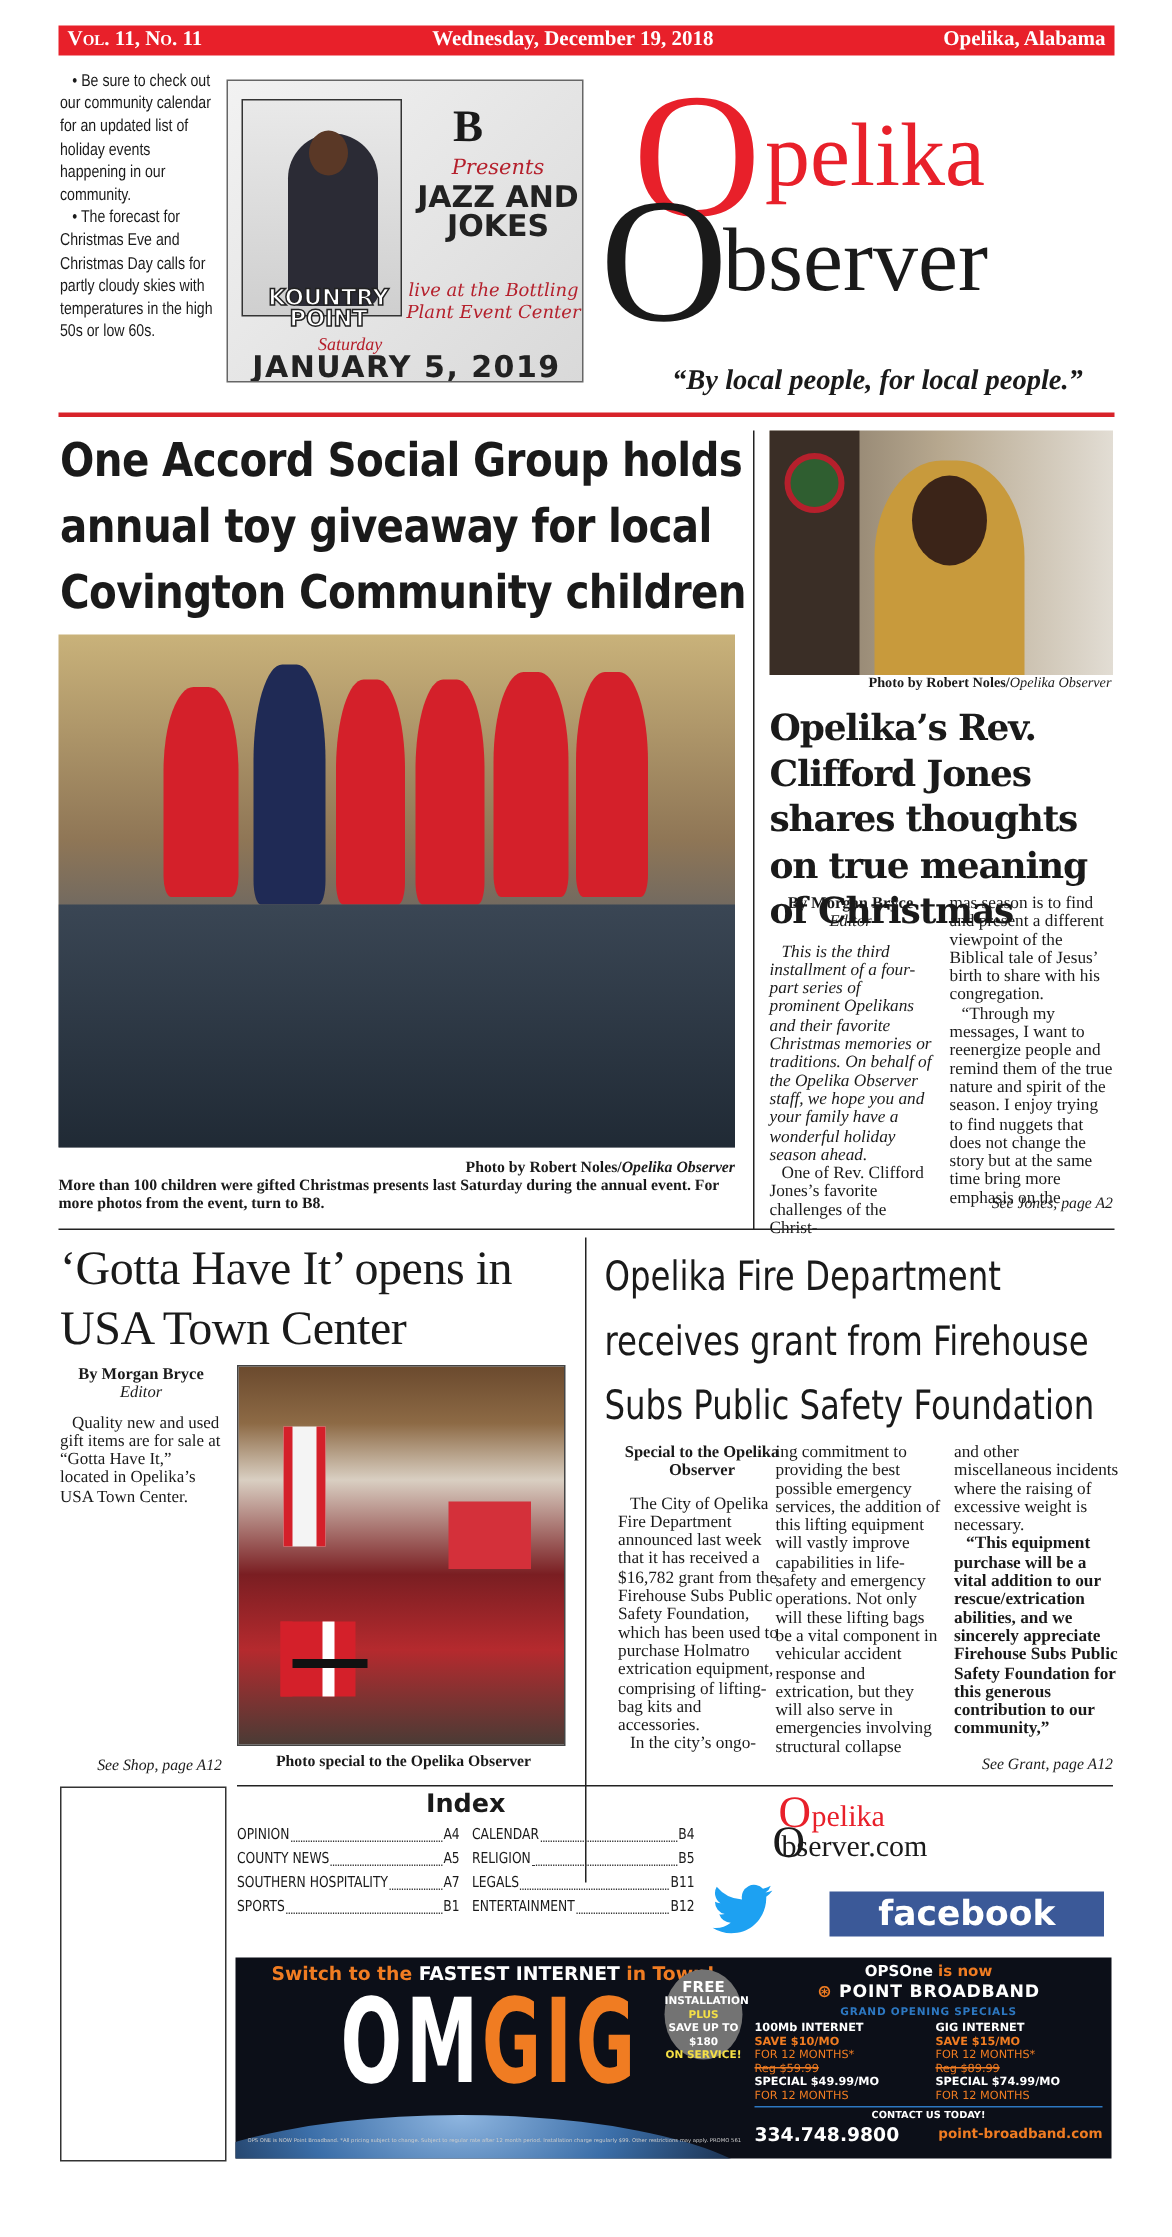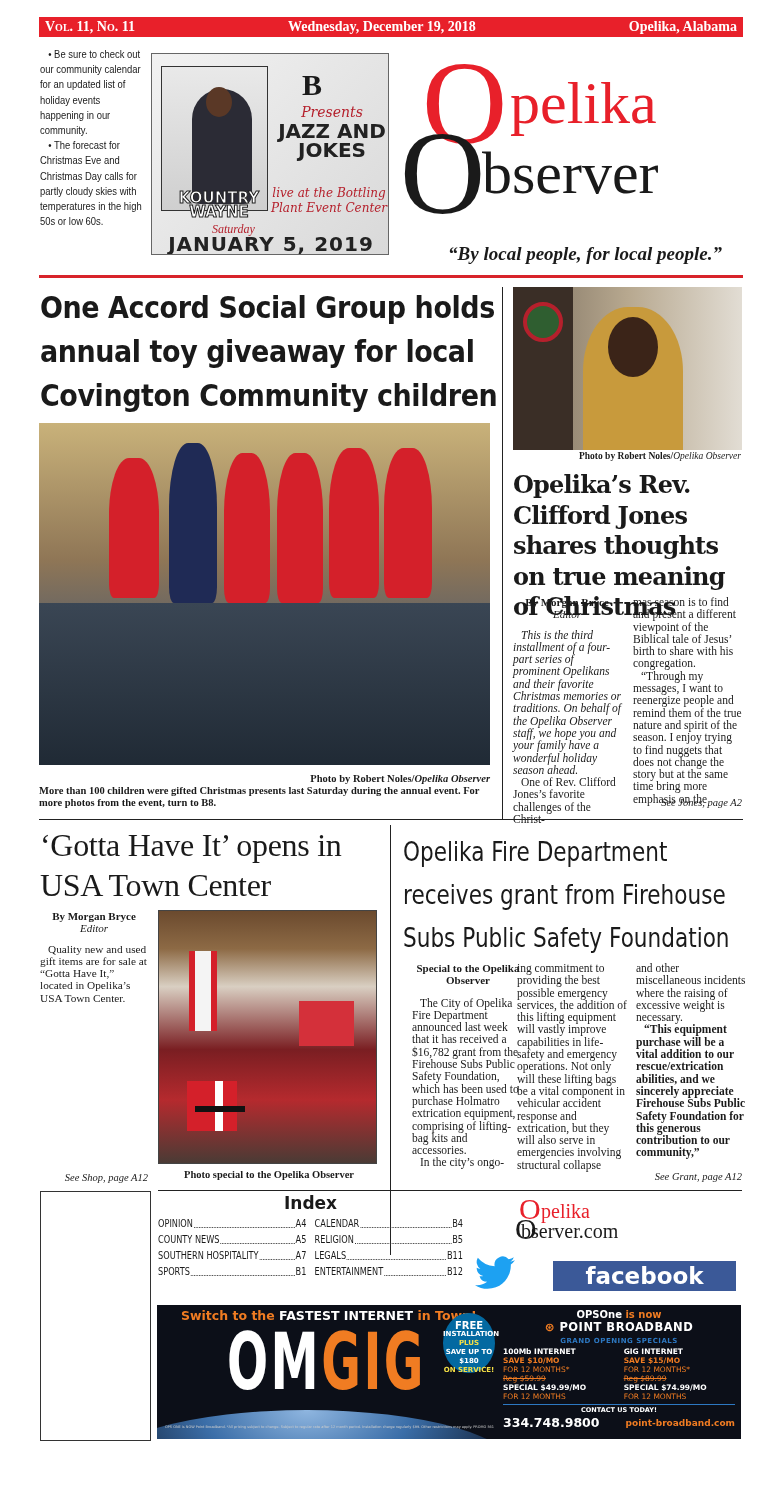--- a/index.html
+++ b/index.html
@@ -57,21 +57,21 @@
   .small-logo .t2 { position: absolute; left: 6px; top: 22px; font-size: 20px; color: #1a1a1a; }
   .twitter { left: 475px; top: 1310px; width: 40px; height: 34px; }
   .facebook { left: 553px; top: 1260px; width: 183px; height: 30px; background: #3b5998; color: #fff; font-family: "DejaVu Sans", sans-serif; font-weight: bold; font-size: 23px; text-align: center; line-height: 30px; top: 1261px; }
   .banner { left: 157px; top: 1305px; width: 584px; height: 134px; background: #0c0f18; overflow: hidden; color: #fff; font-family: "DejaVu Sans", sans-serif; }
   .banner .earth { position: absolute; left: -60px; top: 105px; width: 420px; height: 120px; border-radius: 50%; background: radial-gradient(ellipse at top,#8fb6e0 0%,#3b6ea8 35%,#14243d 70%); }
   .banner .switch { position: absolute; left: 24px; top: 3px; font-weight: bold; font-size: 12.5px; color: #f07c22; white-space: nowrap; }
   .banner .switch b { color: #fff; }
   .banner .omgig { position: absolute; left: 70px; top: 18px; font-family: "DejaVu Sans", sans-serif; font-size: 78px; font-weight: bold; line-height: 1; transform: scaleX(0.62); transform-origin: left top; letter-spacing: 4px; }
   .banner .omgig .om { color: #fff; }
   .banner .omgig .gig { color: #f07c22; }
-  .banner .free { position: absolute; left: 286px; top: 8px; width: 52px; height: 60px; border-radius: 50%; background: #0369a1; text-align: center; font-size: 7px; font-weight: bold; line-height: 9px; padding-top: 8px; }
+  .banner .free { position: absolute; left: 286px; top: 8px; width: 52px; height: 60px; border-radius: 50%; background: #737373; text-align: center; font-size: 7px; font-weight: bold; line-height: 9px; padding-top: 8px; }
   .banner .free .plus { color: #f5e046; }
   .banner .right { position: absolute; left: 346px; top: 4px; width: 232px; font-size: 7.5px; }
   .banner .ops { text-align: center; font-weight: bold; font-size: 10px; }
   .banner .ops span { color: #f07c22; }
   .banner .pb { text-align: center; font-weight: bold; font-size: 11.5px; letter-spacing: 0.5px; }
   .banner .gos { text-align: center; color: #2d78c2; font-weight: bold; font-size: 7px; margin-top: 3px; letter-spacing: 0.5px; }
   .banner .plans { display: flex; justify-content: space-between; margin-top: 2px; }
   .banner .plan { width: 48%; line-height: 9px; }
   .banner .plan .title { font-weight: bold; font-size: 7.5px; }
   .banner .plan .save { color: #f07c22; font-weight: bold; }
@@ -100,21 +100,21 @@
 
 <div class="abs promo">
   <div class="photo">
     <div class="man"></div>
     <div class="head"></div>
   </div>
   <div class="logo-b">B</div>
   <div class="presents">Presents</div>
   <div class="jazz">JAZZ AND JOKES</div>
   <div class="live">live at the Bottling Plant Event Center</div>
-  <div class="kountry">KOUNTRY WAYNE</div>
+  <div class="kountry">KOUNTRY POINT</div>
   <div class="sat">Saturday</div>
   <div class="date">JANUARY 5, 2019</div>
 </div>
 
 <div class="abs logo">
   <span class="O1">O</span>
   <span class="pelika">pelika</span>
   <span class="O2">O</span>
   <span class="bserver">bserver</span>
 </div>

